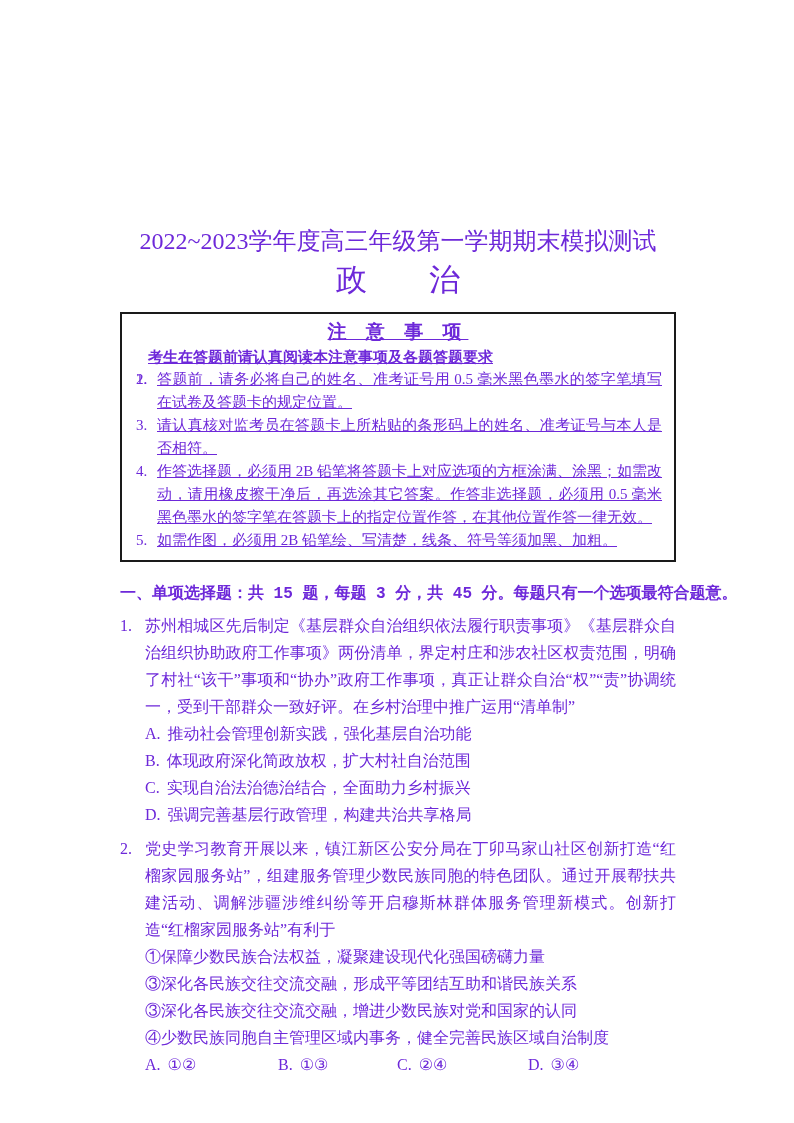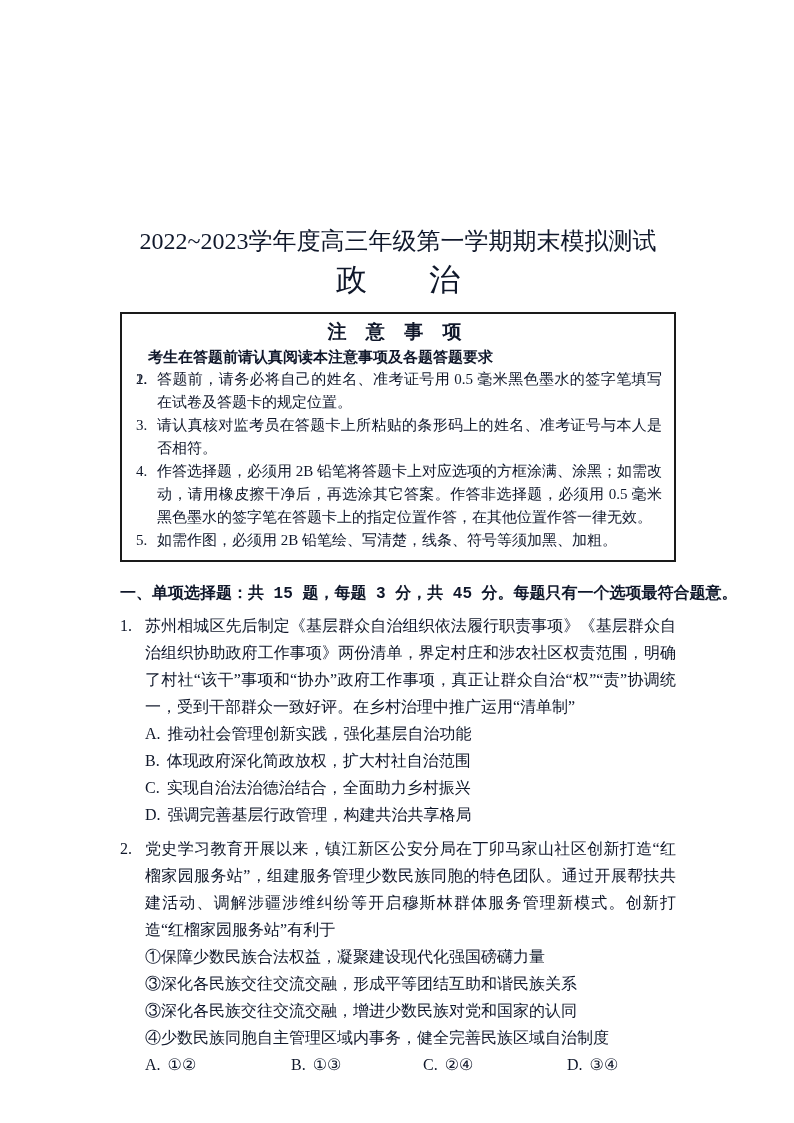--- a/index.html
+++ b/index.html
@@ -5,21 +5,21 @@
   html, body {
     margin: 0;
     padding: 0;
     background: #ffffff;
   }
   .sheet {
     position: relative;
     width: 794px;
     height: 1123px;
     background: #ffffff;
-    color: #0f172a;
+    color: #6d28d9;
     font-family: "Liberation Serif", "DejaVu Serif", serif;
     overflow: hidden;
   }
   .content {
     position: absolute;
     left: 120px;
     width: 556px;
     top: 0;
   }
   .doc-title {
@@ -35,20 +35,21 @@
     font-size: 31px;
     line-height: 40px;
     font-weight: 400;
     text-align: center;
   }
   .notice-box {
     margin-top: 12px;
     border: 2px solid #1a1a1a;
     padding: 5px 12px 8px 12px;
     box-sizing: border-box;
+    text-decoration: underline;
   }
   .notice-heading {
     font-family: "Liberation Sans", "DejaVu Sans", sans-serif;
     font-weight: 700;
     font-size: 19px;
     line-height: 25px;
     text-align: center;
     letter-spacing: 7px;
   }
   .notice-subheading {
@@ -92,21 +93,20 @@
   }
   .q-stem {
     text-align: justify;
   }
   .option-row { white-space: nowrap; }
   .opt-label { margin-right: 7px; }
   .sub-item { white-space: nowrap; }
   .choice-row {
     display: flex;
     white-space: nowrap;
-    gap: 13px;
   }
   .choice { display: inline-block; }
   .choice-a { width: 133px; }
   .choice-b { width: 119px; }
   .choice-c { width: 131px; }
 </style>
 </head>
 <body>
 
 <div class="sheet">

